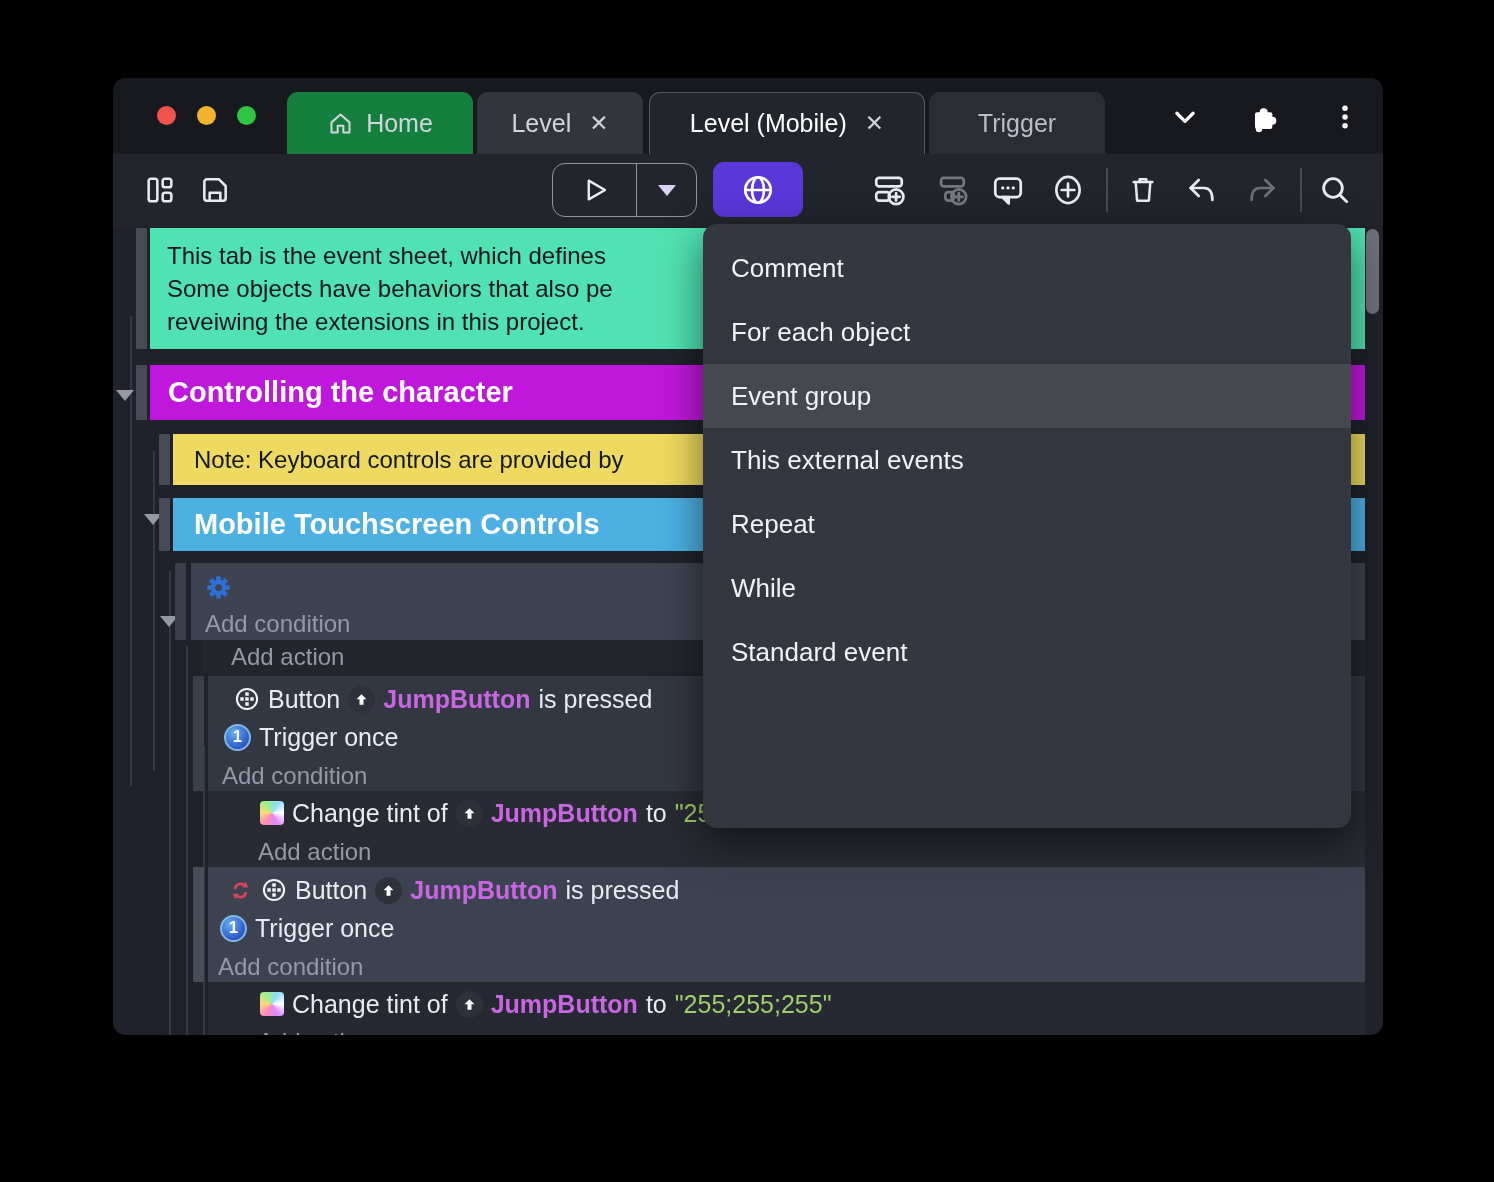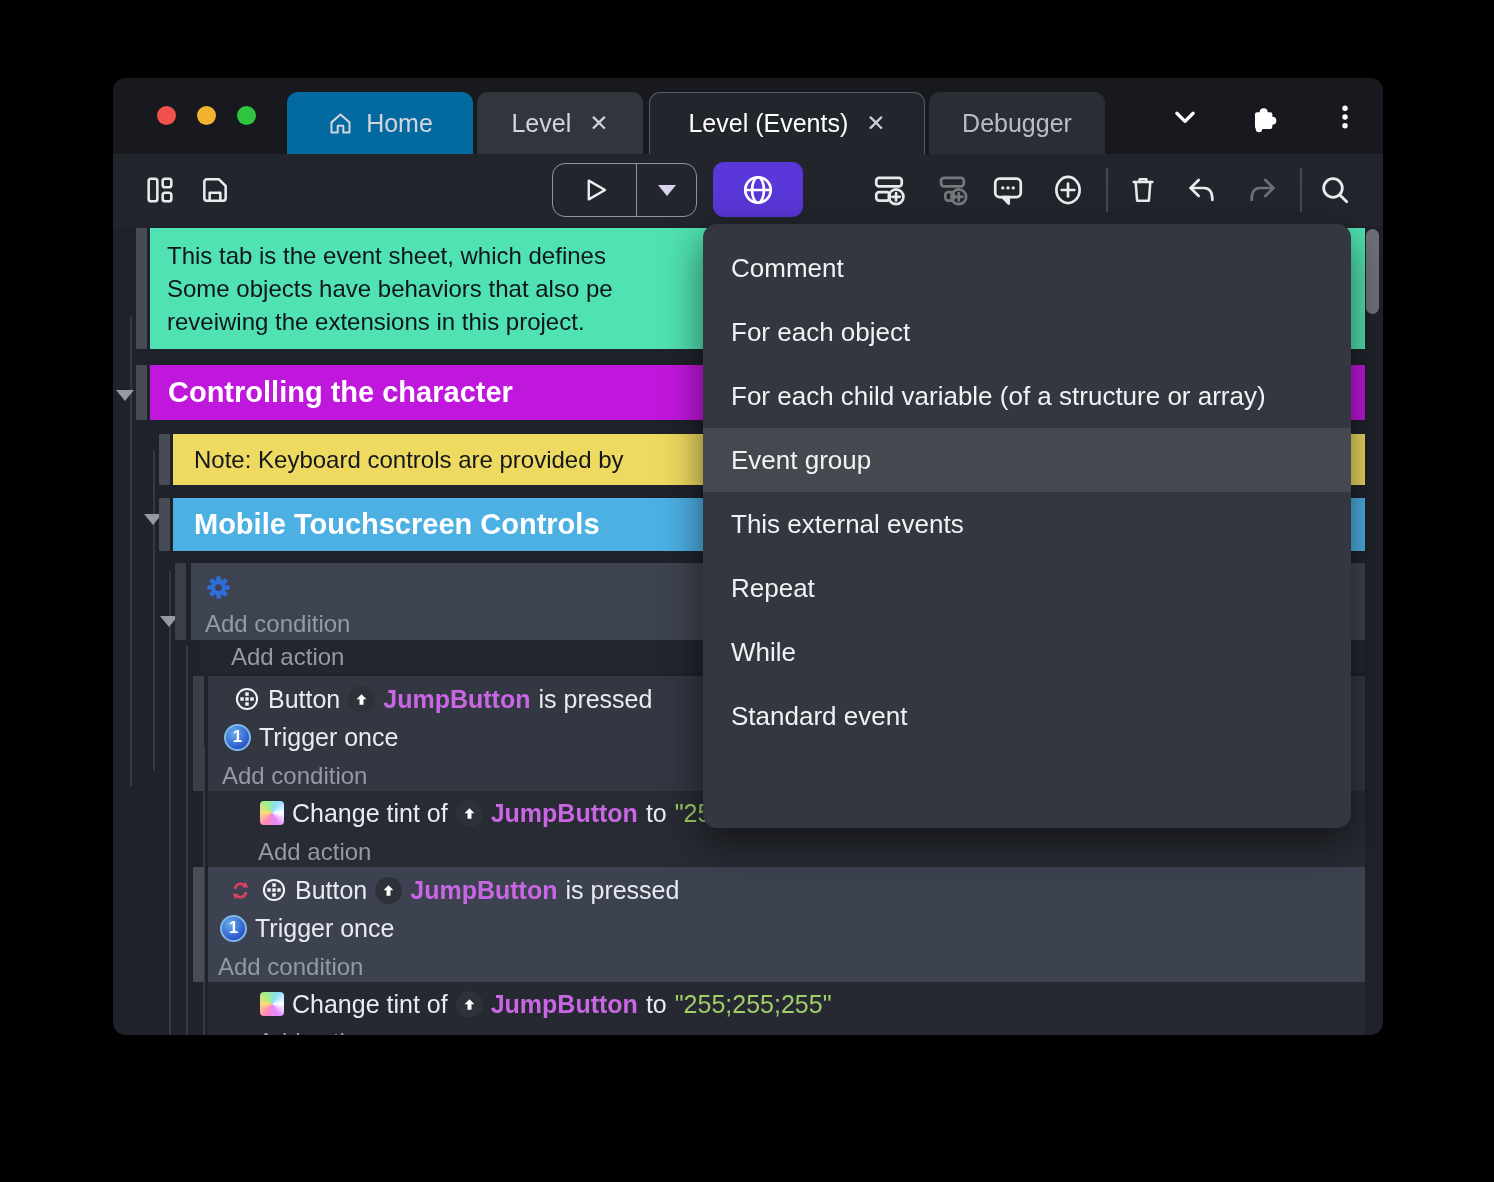--- a/index.html
+++ b/index.html
@@ -13,21 +13,21 @@
             box-shadow:0 30px 70px rgba(0,0,0,.7); }
 
   
   .tabbar { position:absolute; left:0; top:0; width:100%; height:76px; background:#17191e; }
   .tl { position:absolute; top:28px; width:19px; height:19px; border-radius:50%; }
   .tl.red{ left:44px; background:#f1524b; } .tl.yellow{ left:84px; background:#f3b32e; }
   .tl.green{ left:124px; background:#2fc53f; }
   .tab { position:absolute; top:14px; height:62px; border-radius:11px 11px 0 0;
          display:flex; align-items:center; justify-content:center; gap:12px;
          font-size:25px; color:#d2d5db; }
-  .tab-home { left:174px; width:186px; background:#0369a1; }
+  .tab-home { left:174px; width:186px; background:#15803d; }
   .tab-level { left:364px; width:166px; background:#32353c; }
   .tab-active { left:536px; width:276px; background:#22252c; color:#ffffff;
                 border:1.5px solid #575a62; border-bottom:none; }
   .tab-debugger { left:816px; width:176px; background:#2a2d34; color:#b9bdc5; }
   .tab-close { font-size:23px; color:#cfd3d9; margin-left:6px; }
   .tabbar-btn { position:absolute; top:22px; width:34px; height:34px;
                 display:flex; align-items:center; justify-content:center; }
   .tb-chevron{ left:1055px; } .tb-puzzle{ left:1133px; } .tb-kebab{ left:1215px; }
 
   
@@ -112,26 +112,26 @@
         </span>
         <span>Home</span>
       </div>
 
       <div class="tab tab-level">
         <span>Level</span>
         <span class="tab-close">✕</span>
       </div>
 
       <div class="tab tab-active">
-        <span>Level (Events)</span>
+        <span>Level (Mobile)</span>
         <span class="tab-close">✕</span>
       </div>
 
       <div class="tab tab-debugger">
-        <span>Debugger</span>
+        <span>Trigger</span>
       </div>
 
       <div class="tabbar-btn tb-chevron">
         <svg width="30" height="30" viewBox="0 0 24 24" fill="none" stroke="#fff" stroke-width="2.6" stroke-linecap="round" stroke-linejoin="round">
             <polyline points="5.5,9 12,15.5 18.5,9"></polyline>
           </svg>
       </div>
       <div class="tabbar-btn tb-puzzle">
         <svg width="32" height="32" viewBox="0 0 24 24" fill="#fff">
             <rect x="6" y="8.5" width="13" height="12.5" rx="1.5"></rect>
@@ -409,20 +409,19 @@
       </div>
     </div>
 
     <div class="scroll-thumb"></div>
   </div>
 
   <div class="context-menu">
 
   <div class="menu-item">Comment</div>
       <div class="menu-item">For each object</div>
-      <div class="menu-item">For each child variable (of a structure or array)</div>
       <div class="menu-item highlighted">Event group</div>
       <div class="menu-item">This external events</div>
       <div class="menu-item">Repeat</div>
       <div class="menu-item">While</div>
       <div class="menu-item">Standard event</div>
     </div>
 </div>
 
 </body></html>

